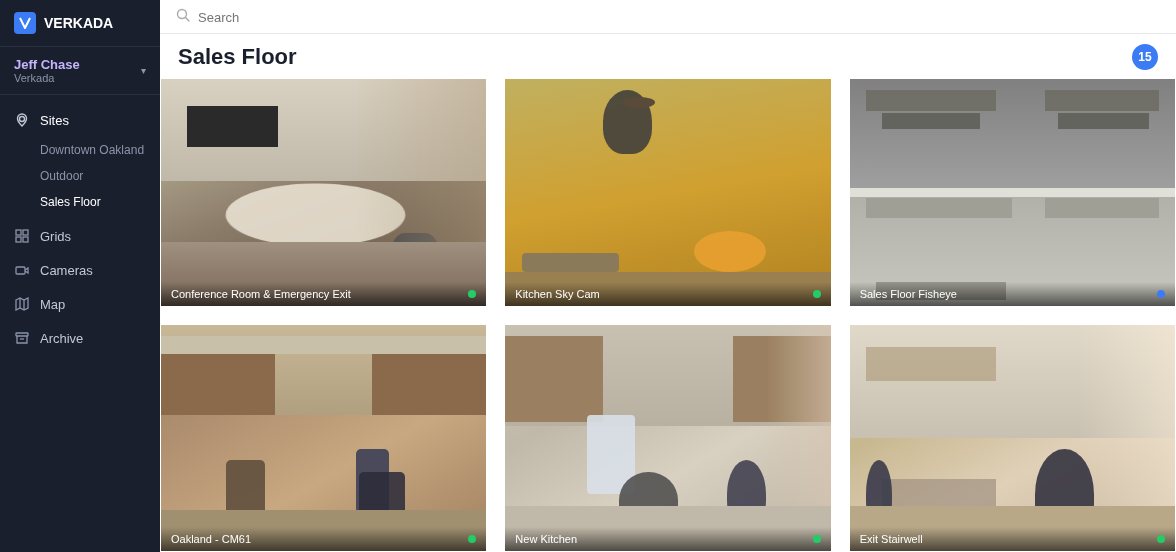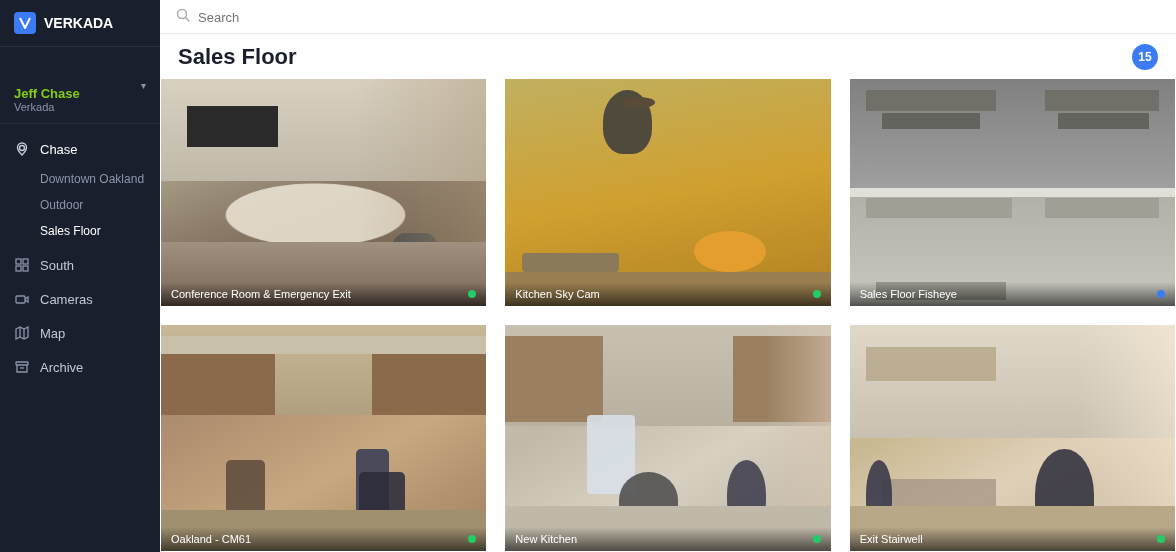--- a/index.html
+++ b/index.html
@@ -38,22 +38,21 @@
     .sidebar-user {
       display: flex;
       align-items: center;
       justify-content: space-between;
       padding: 10px 14px;
       border-bottom: 1px solid #2a3040;
     }
     .user-info .user-name {
       font-size: 13px;
       font-weight: 600;
-      color: #84cc16;
-      margin-top: 29px;
+      color: #c4b5fd;
     }
     .user-info .user-org {
       font-size: 11px;
       color: #8a95a8;
     }
     .chevron-icon {
       color: #8a95a8;
       font-size: 10px;
     }
     .sidebar-nav {
@@ -209,38 +208,38 @@
 
   <nav class="sidebar-nav">
 
     <div class="nav-item active">
       <span class="nav-icon">
         <svg width="14" height="14" viewBox="0 0 14 14" fill="none">
           <circle cx="7" cy="6" r="2.5" stroke="#c0c8d6" stroke-width="1.4"></circle>
           <path d="M7 1C4.5 1 2.5 3 2.5 5.5C2.5 8.5 7 13 7 13C7 13 11.5 8.5 11.5 5.5C11.5 3 9.5 1 7 1Z" stroke="#c0c8d6" stroke-width="1.4" fill="none"></path>
         </svg>
       </span>
-      <span>Chase</span>
+      <span>Sites</span>
     </div>
     <div class="nav-sub-items">
       <div class="nav-sub-item">Downtown Oakland</div>
       <div class="nav-sub-item">Outdoor</div>
       <div class="nav-sub-item active">Sales Floor</div>
     </div>
 
     <div class="nav-item">
       <span class="nav-icon">
         <svg width="14" height="14" viewBox="0 0 14 14" fill="none">
           <rect x="1" y="1" width="5" height="5" stroke="#8a95a8" stroke-width="1.3" fill="none"></rect>
           <rect x="8" y="1" width="5" height="5" stroke="#8a95a8" stroke-width="1.3" fill="none"></rect>
           <rect x="1" y="8" width="5" height="5" stroke="#8a95a8" stroke-width="1.3" fill="none"></rect>
           <rect x="8" y="8" width="5" height="5" stroke="#8a95a8" stroke-width="1.3" fill="none"></rect>
         </svg>
       </span>
-      <span>South</span>
+      <span>Grids</span>
     </div>
 
     <div class="nav-item">
       <span class="nav-icon">
         <svg width="14" height="14" viewBox="0 0 14 14" fill="none">
           <rect x="1" y="4" width="9" height="7" rx="1" stroke="#8a95a8" stroke-width="1.3" fill="none"></rect>
           <path d="M10 7L13 5V10L10 8" stroke="#8a95a8" stroke-width="1.3" fill="none"></path>
         </svg>
       </span>
       <span>Cameras</span>

